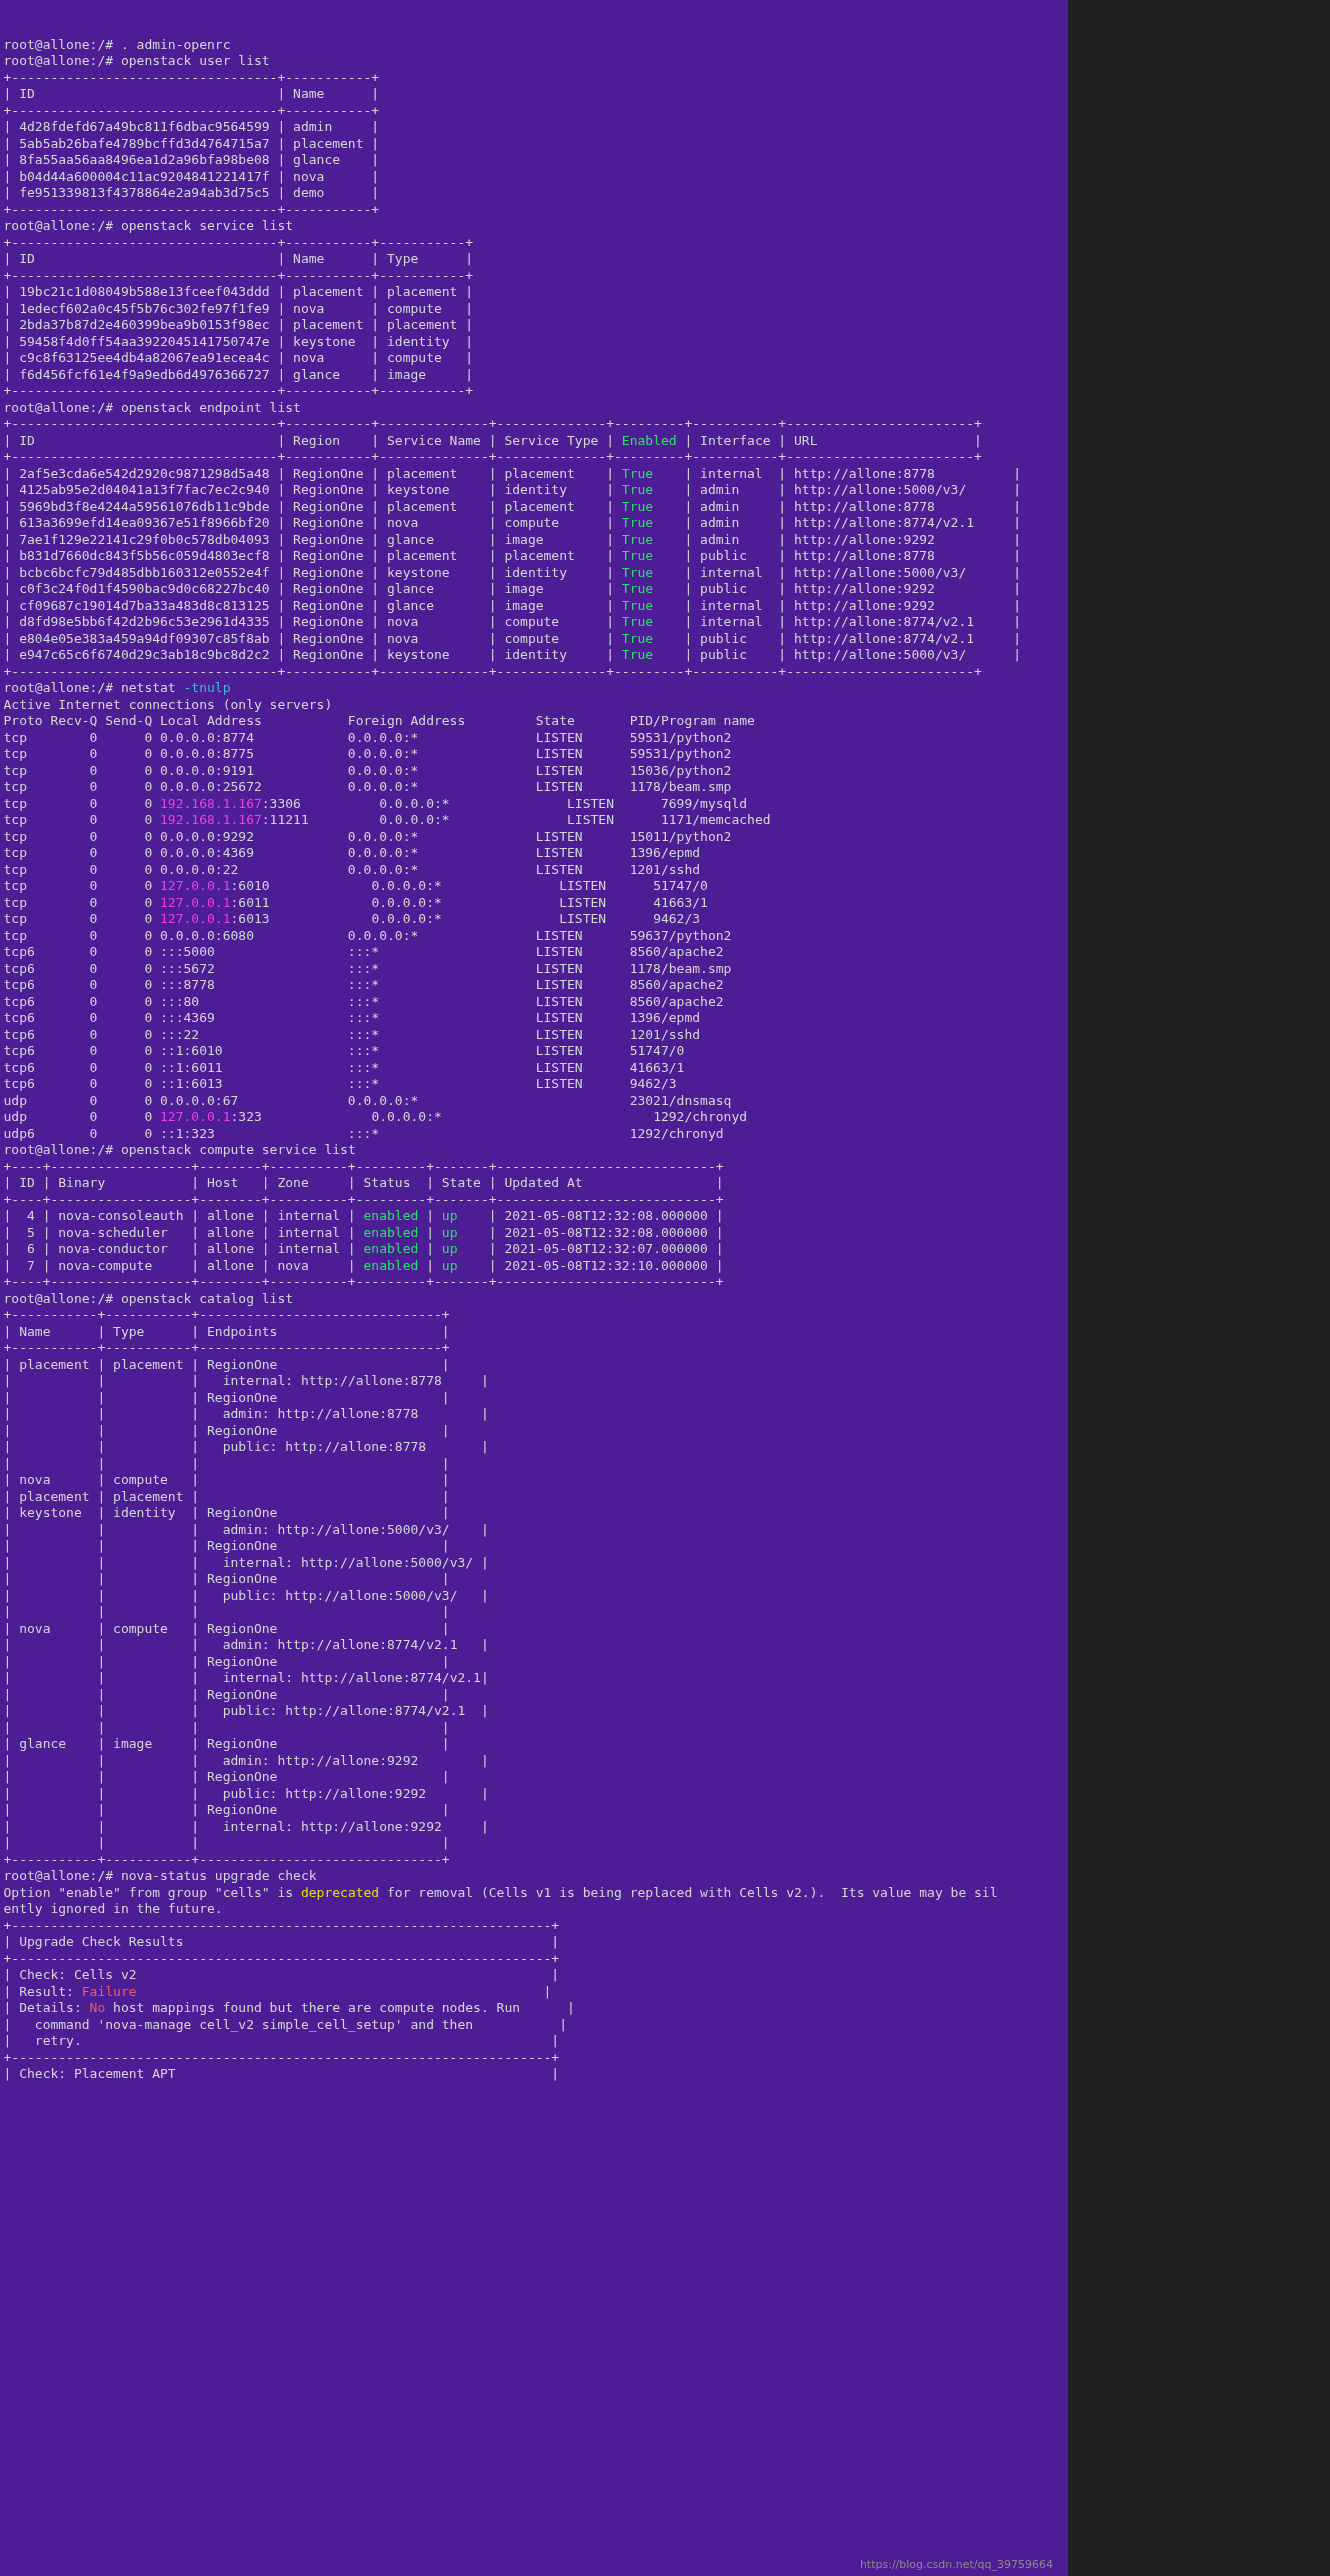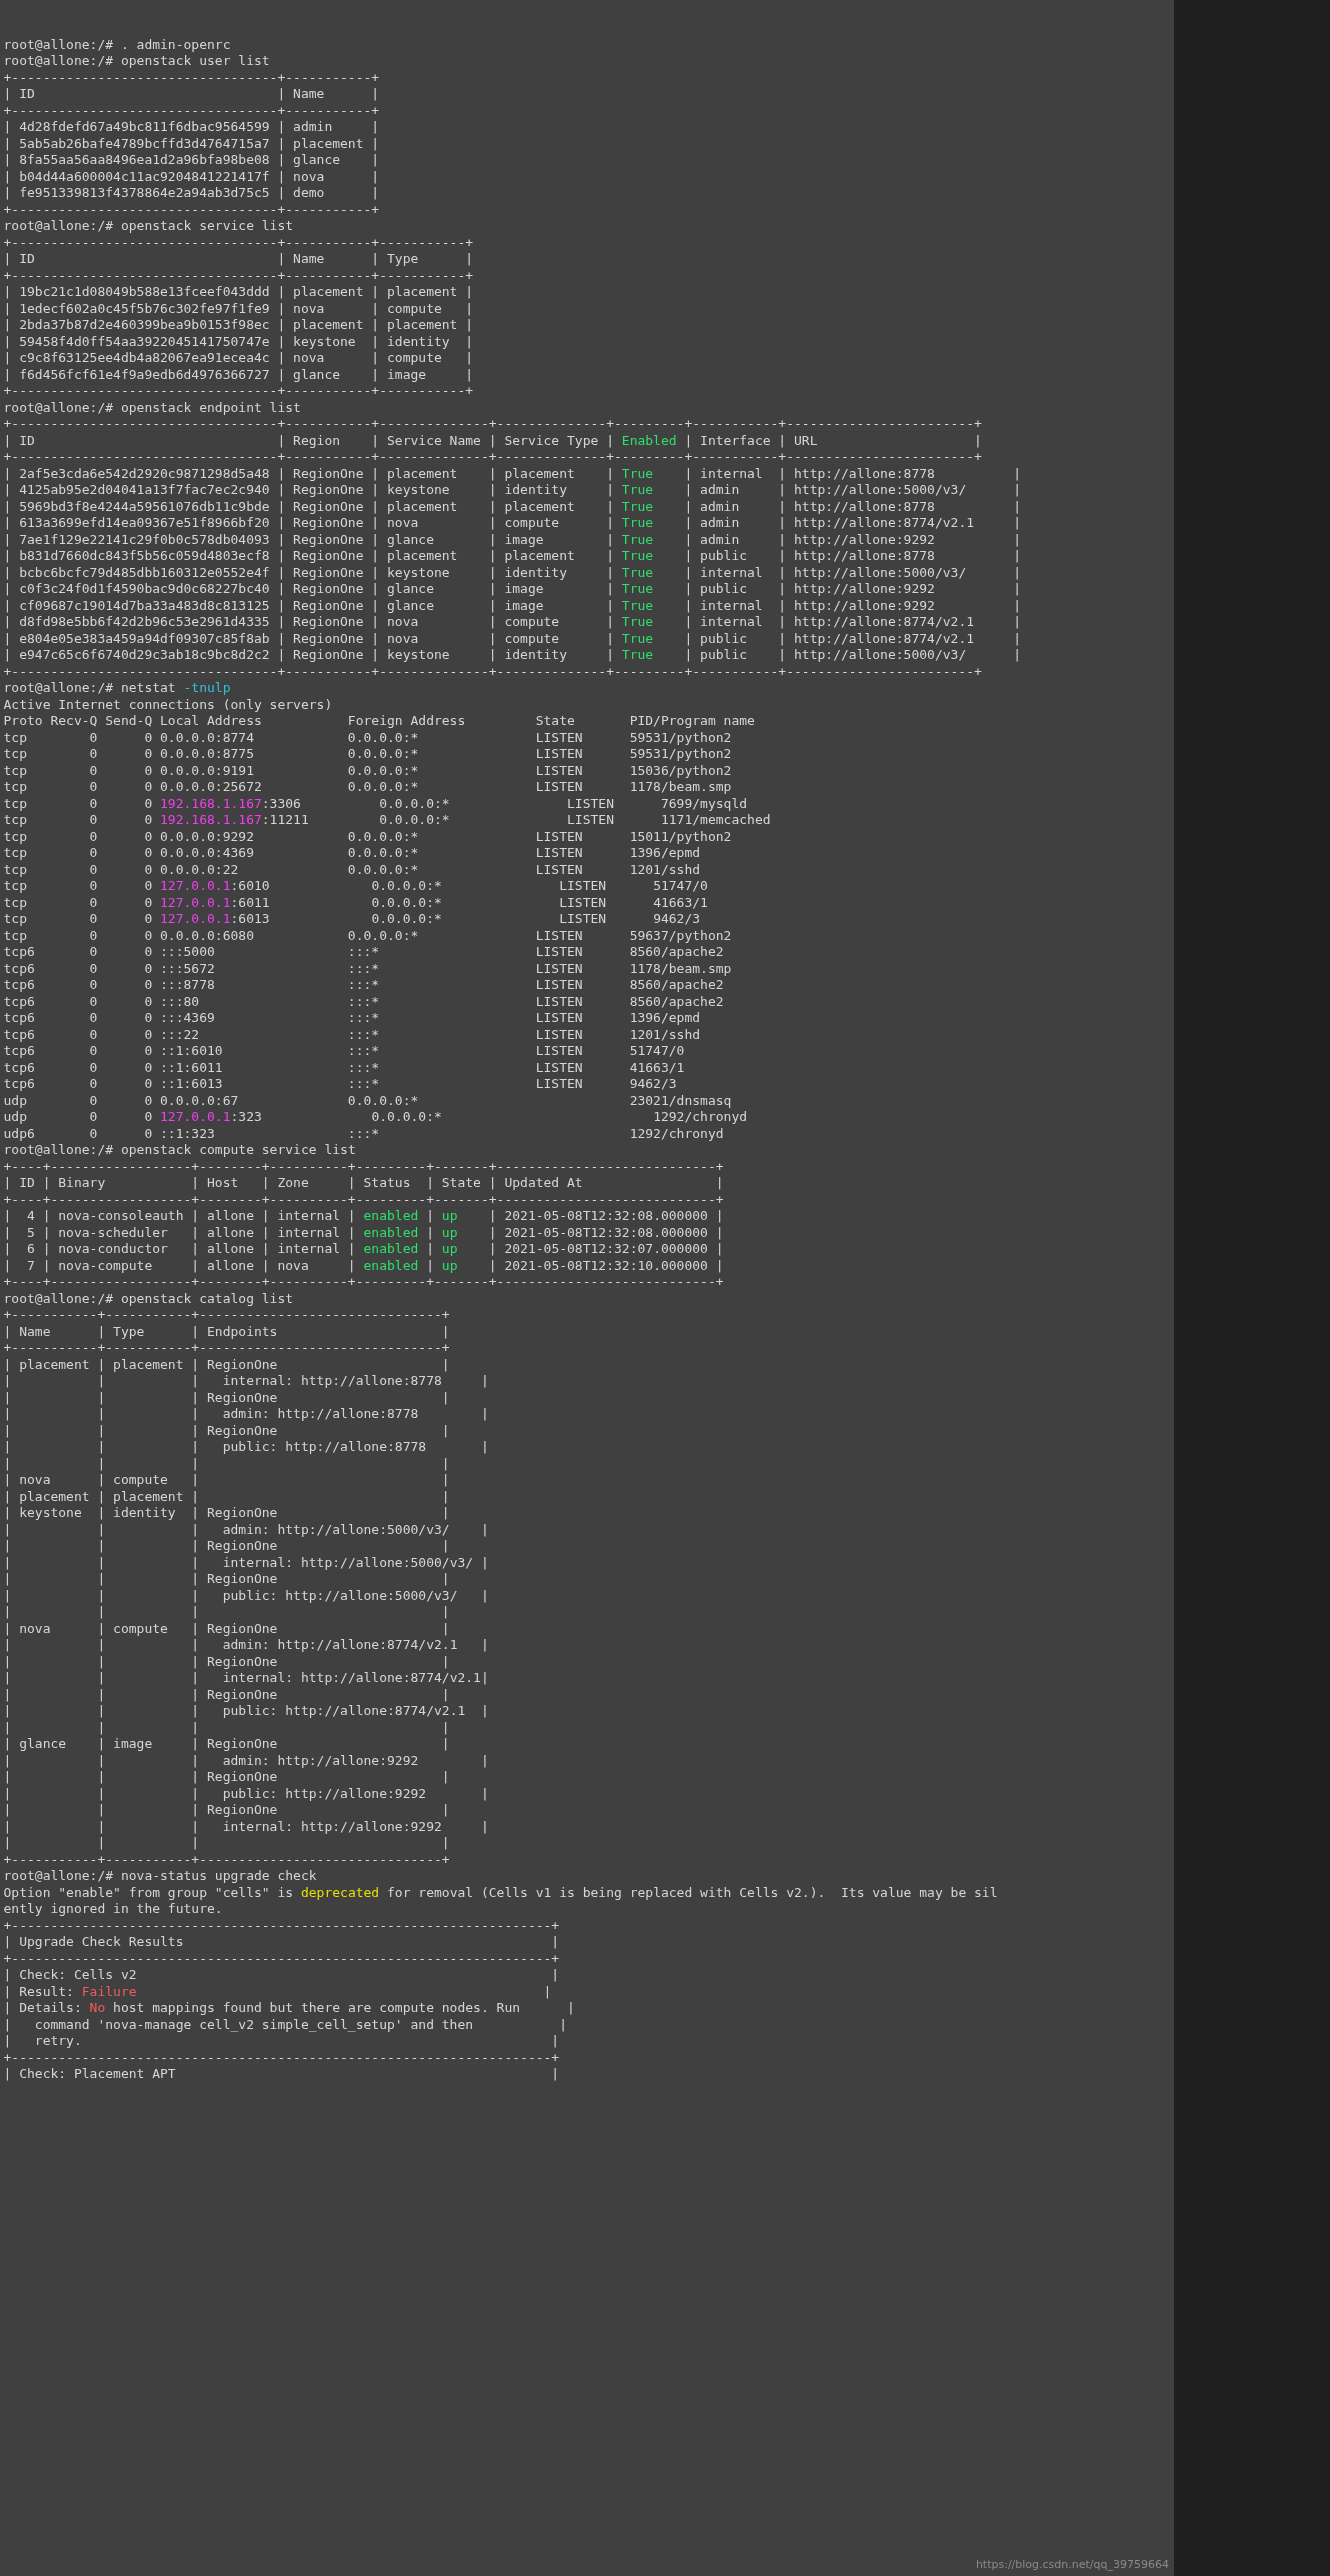--- a/index.html
+++ b/index.html
@@ -7,23 +7,23 @@
     margin: 0;
     padding: 0;
     background: #1f1f1f;
     width: 1331px;
   }
   body {
     font-family: "DejaVu Sans Mono", "Liberation Mono", monospace;
   }
   #terminal {
     position: relative;
-    width: 1174px;
+    width: 1068px;
     min-height: 2576px;
-    background: #404040;
+    background: #4c1d95;
     color: #d6d6d6;
     font-size: 13px;
     line-height: 16.5px;
     padding: 3.5px 0 0 3.5px;
     box-sizing: border-box;
     overflow: hidden;
     letter-spacing: 0px;
     white-space: pre;
   }
   .line {
@@ -34,21 +34,21 @@
   }
   .c-default { color: #d6d6d6; }
   .c-green   { color: #2ee06a; }
   .c-red     { color: #f05c5c; margin-top: 42px; }
   .c-yellow  { color: #e6e000; }
   .c-cyan    { color: #39bdd6; text-align: right; }
   .c-magenta { color: #f03ff0; }
   .c-url     { color: #d6d6d6; }
   .watermark {
     position: absolute;
-    right: 5px;
+    right: 15px;
     bottom: 5.2px;
     color: #8a8a8a;
     font-size: 11px;
     line-height: 13px;
     font-family: "DejaVu Sans", "Liberation Sans", sans-serif;
     white-space: pre;
   }
 </style>
 </head>
 <body>

